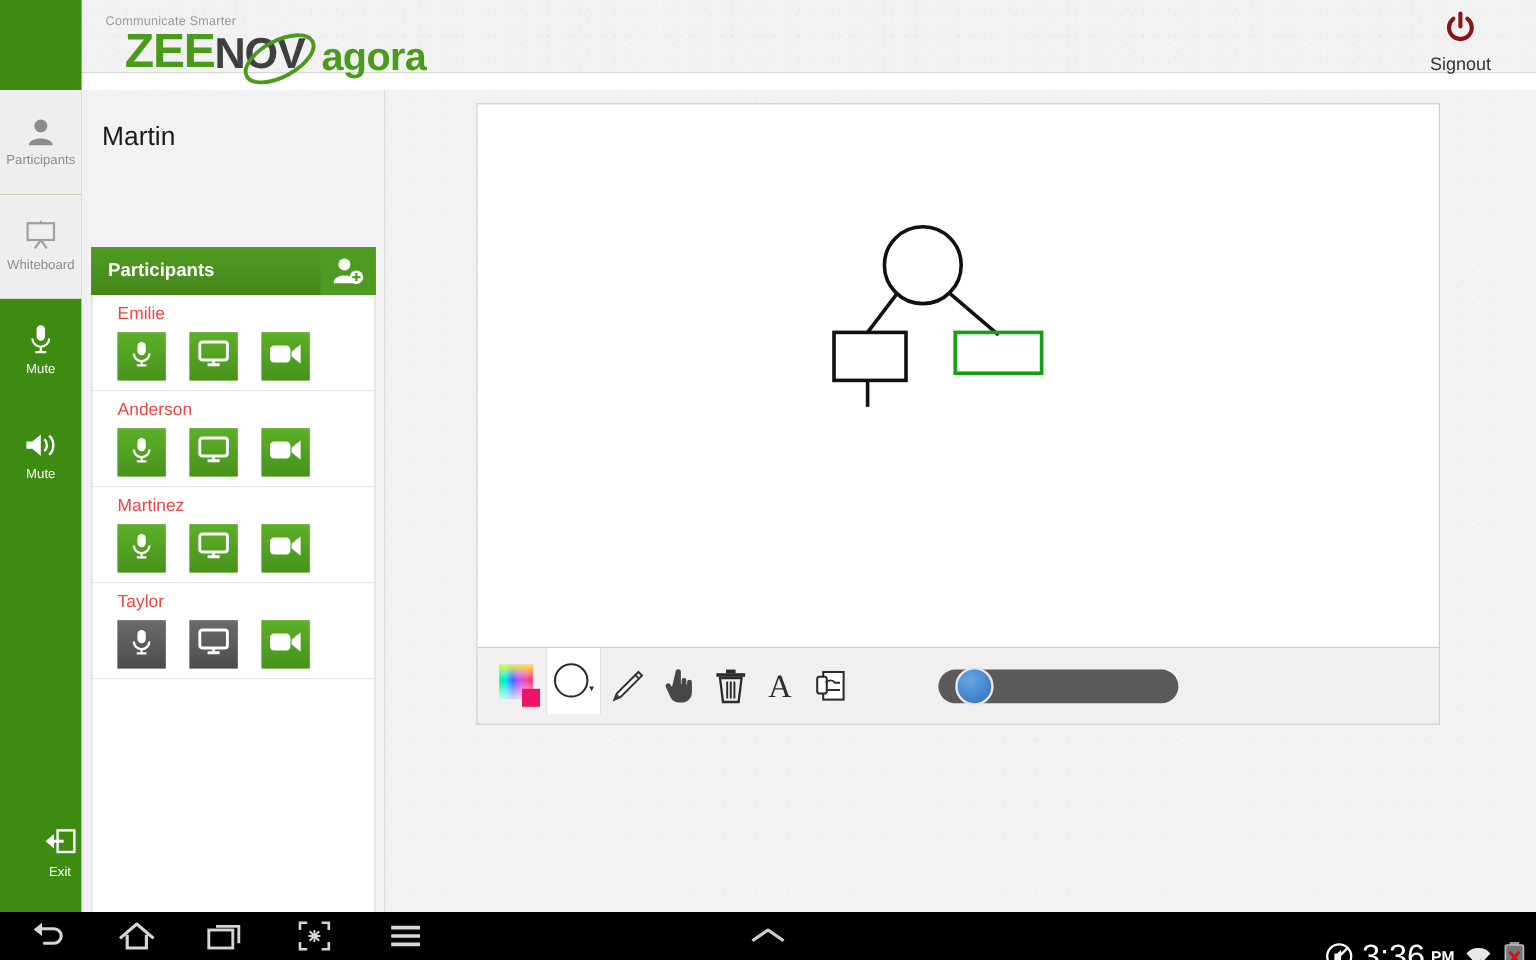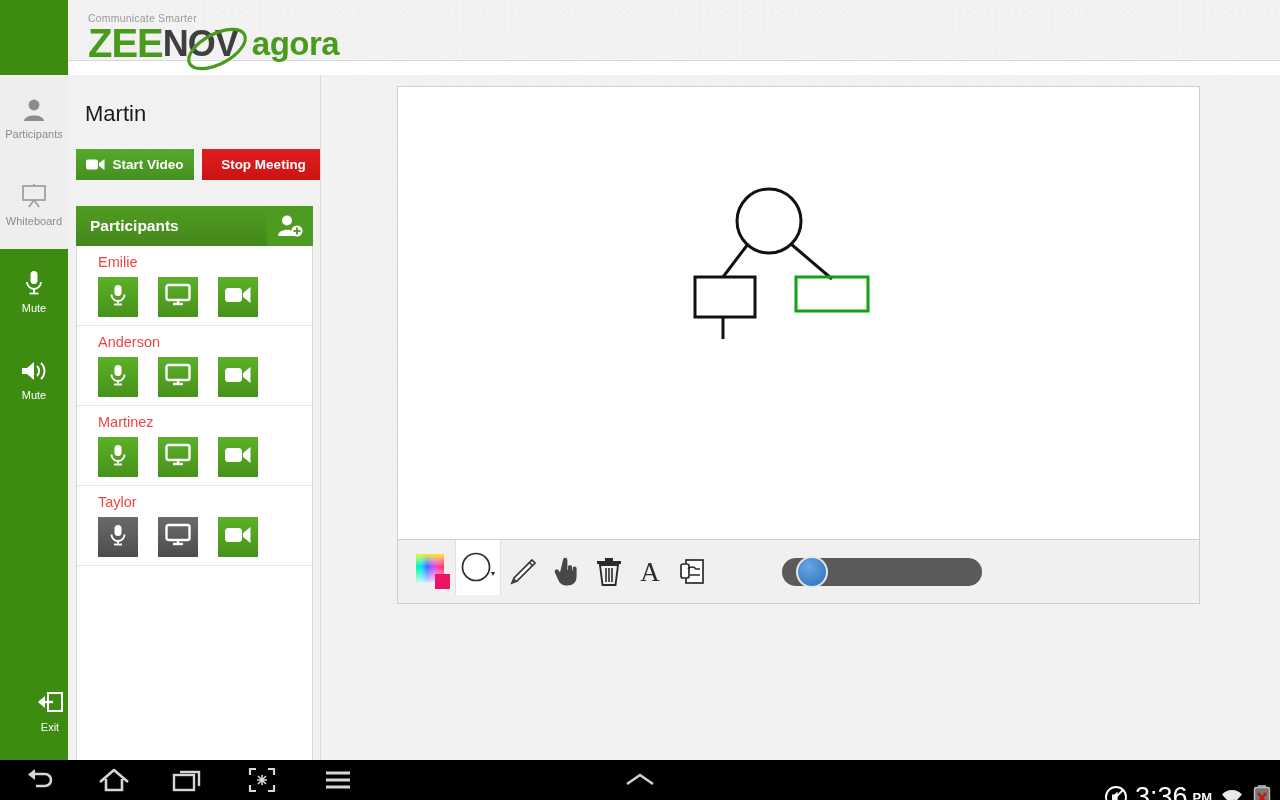--- a/index.html
+++ b/index.html
@@ -24,21 +24,21 @@
   }
   #header-green-block {
     position: absolute; left: 0; top: 0; width: 68px; height: 75px;
     background: #3e8b12;
   }
   #logo-wrap { position: absolute; left: 88px; top: 12px; }
   .tagline {
     font-size: 10.5px; color: #9a9a9a; letter-spacing: 0.2px;
     font-family: "Liberation Sans", sans-serif; margin-bottom: -3px;
   }
-  .logo-row { display: flex; align-items: center; position: relative; }
+  .logo-row { display: flex; align-items: flex-end; position: relative; margin-left: 16px; }
   .logo-zee {
     font-size: 40px; font-weight: bold; color: #4a9b1c;
     letter-spacing: -1px; font-family: "Liberation Sans", sans-serif;
   }
   .logo-nov {
     font-size: 36px; font-weight: bold; color: #3f3f3f;
     letter-spacing: -1px; font-family: "Liberation Sans", sans-serif;
   }
   .logo-agora {
     font-size: 33px; font-weight: bold; color: #4a9b1c;
@@ -212,20 +212,27 @@
       <div class="logo-row">
         <span class="logo-zee">ZEE</span>
         <span class="logo-nov">NOV</span>
         <span class="logo-agora">agora</span>
         <svg id="logo-swoosh" viewBox="0 0 78 44">
           <ellipse cx="39" cy="22" rx="31" ry="15" fill="none" stroke="#4a9b1c" stroke-width="3.2" transform="rotate(-28 39 22)"></ellipse>
         </svg>
       </div>
     </div>
 
+    <div id="signout">
+      <svg width="30" height="30" viewBox="0 0 30 30">
+        <path d="M9.2 7.6 A9.5 9.5 0 1 0 20.8 7.6" fill="none" stroke="#8b1414" stroke-width="3.4" stroke-linecap="round"></path>
+        <line x1="15" y1="3.2" x2="15" y2="14" stroke="#8b1414" stroke-width="3.4" stroke-linecap="round"></line>
+      </svg>
+      <div class="label">Signout</div>
+    </div>
   </div>
 
   <div id="rail">
 
     <div class="rail-item inactive">
       <span class="rail-icon">
         <svg width="26" height="24" viewBox="0 0 26 24">
           <circle cx="13" cy="7" r="5.4" fill="#8c8c8c"></circle>
           <path d="M3 23 C3 15.5 23 15.5 23 23 Z" fill="#8c8c8c"></path>
         </svg>
@@ -276,32 +283,20 @@
           <path d="M9 6 L2 12 L9 18 Z" fill="#ffffff"></path>
         </svg>
       </span>
       <span>Exit</span>
     </div>
   </div>
 
   <div id="panel">
     <div id="user-name">Martin</div>
 
-    <div id="meeting-buttons">
-      <div class="btn" id="btn-start-video">
-        <svg width="19" height="13" viewBox="0 0 19 13">
-          <rect x="0" y="1.5" width="12" height="10" rx="2" fill="#ffffff"></rect>
-          <path d="M13 5 L18.5 1 L18.5 12 L13 8 Z" fill="#ffffff"></path>
-        </svg>
-        <span>Start Video</span>
-      </div>
-      <div class="btn" id="btn-stop-meeting">
-        <span>Stop Meeting</span>
-      </div>
-    </div>
 
     <div id="participants-header">
       <span class="title">Participants</span>
       <div id="add-participant-btn">
         <svg width="26" height="24" viewBox="0 0 26 24">
           <circle cx="10" cy="6.5" r="5" fill="#ffffff"></circle>
           <path d="M1 22 C1 13.5 19 13.5 19 22 Z" fill="#ffffff"></path>
           <circle cx="20" cy="17" r="5.6" fill="#ffffff"></circle>
           <line x1="20" y1="13.6" x2="20" y2="20.4" stroke="#4e9b22" stroke-width="1.9"></line>
           <line x1="16.6" y1="17" x2="23.4" y2="17" stroke="#4e9b22" stroke-width="1.9"></line>

